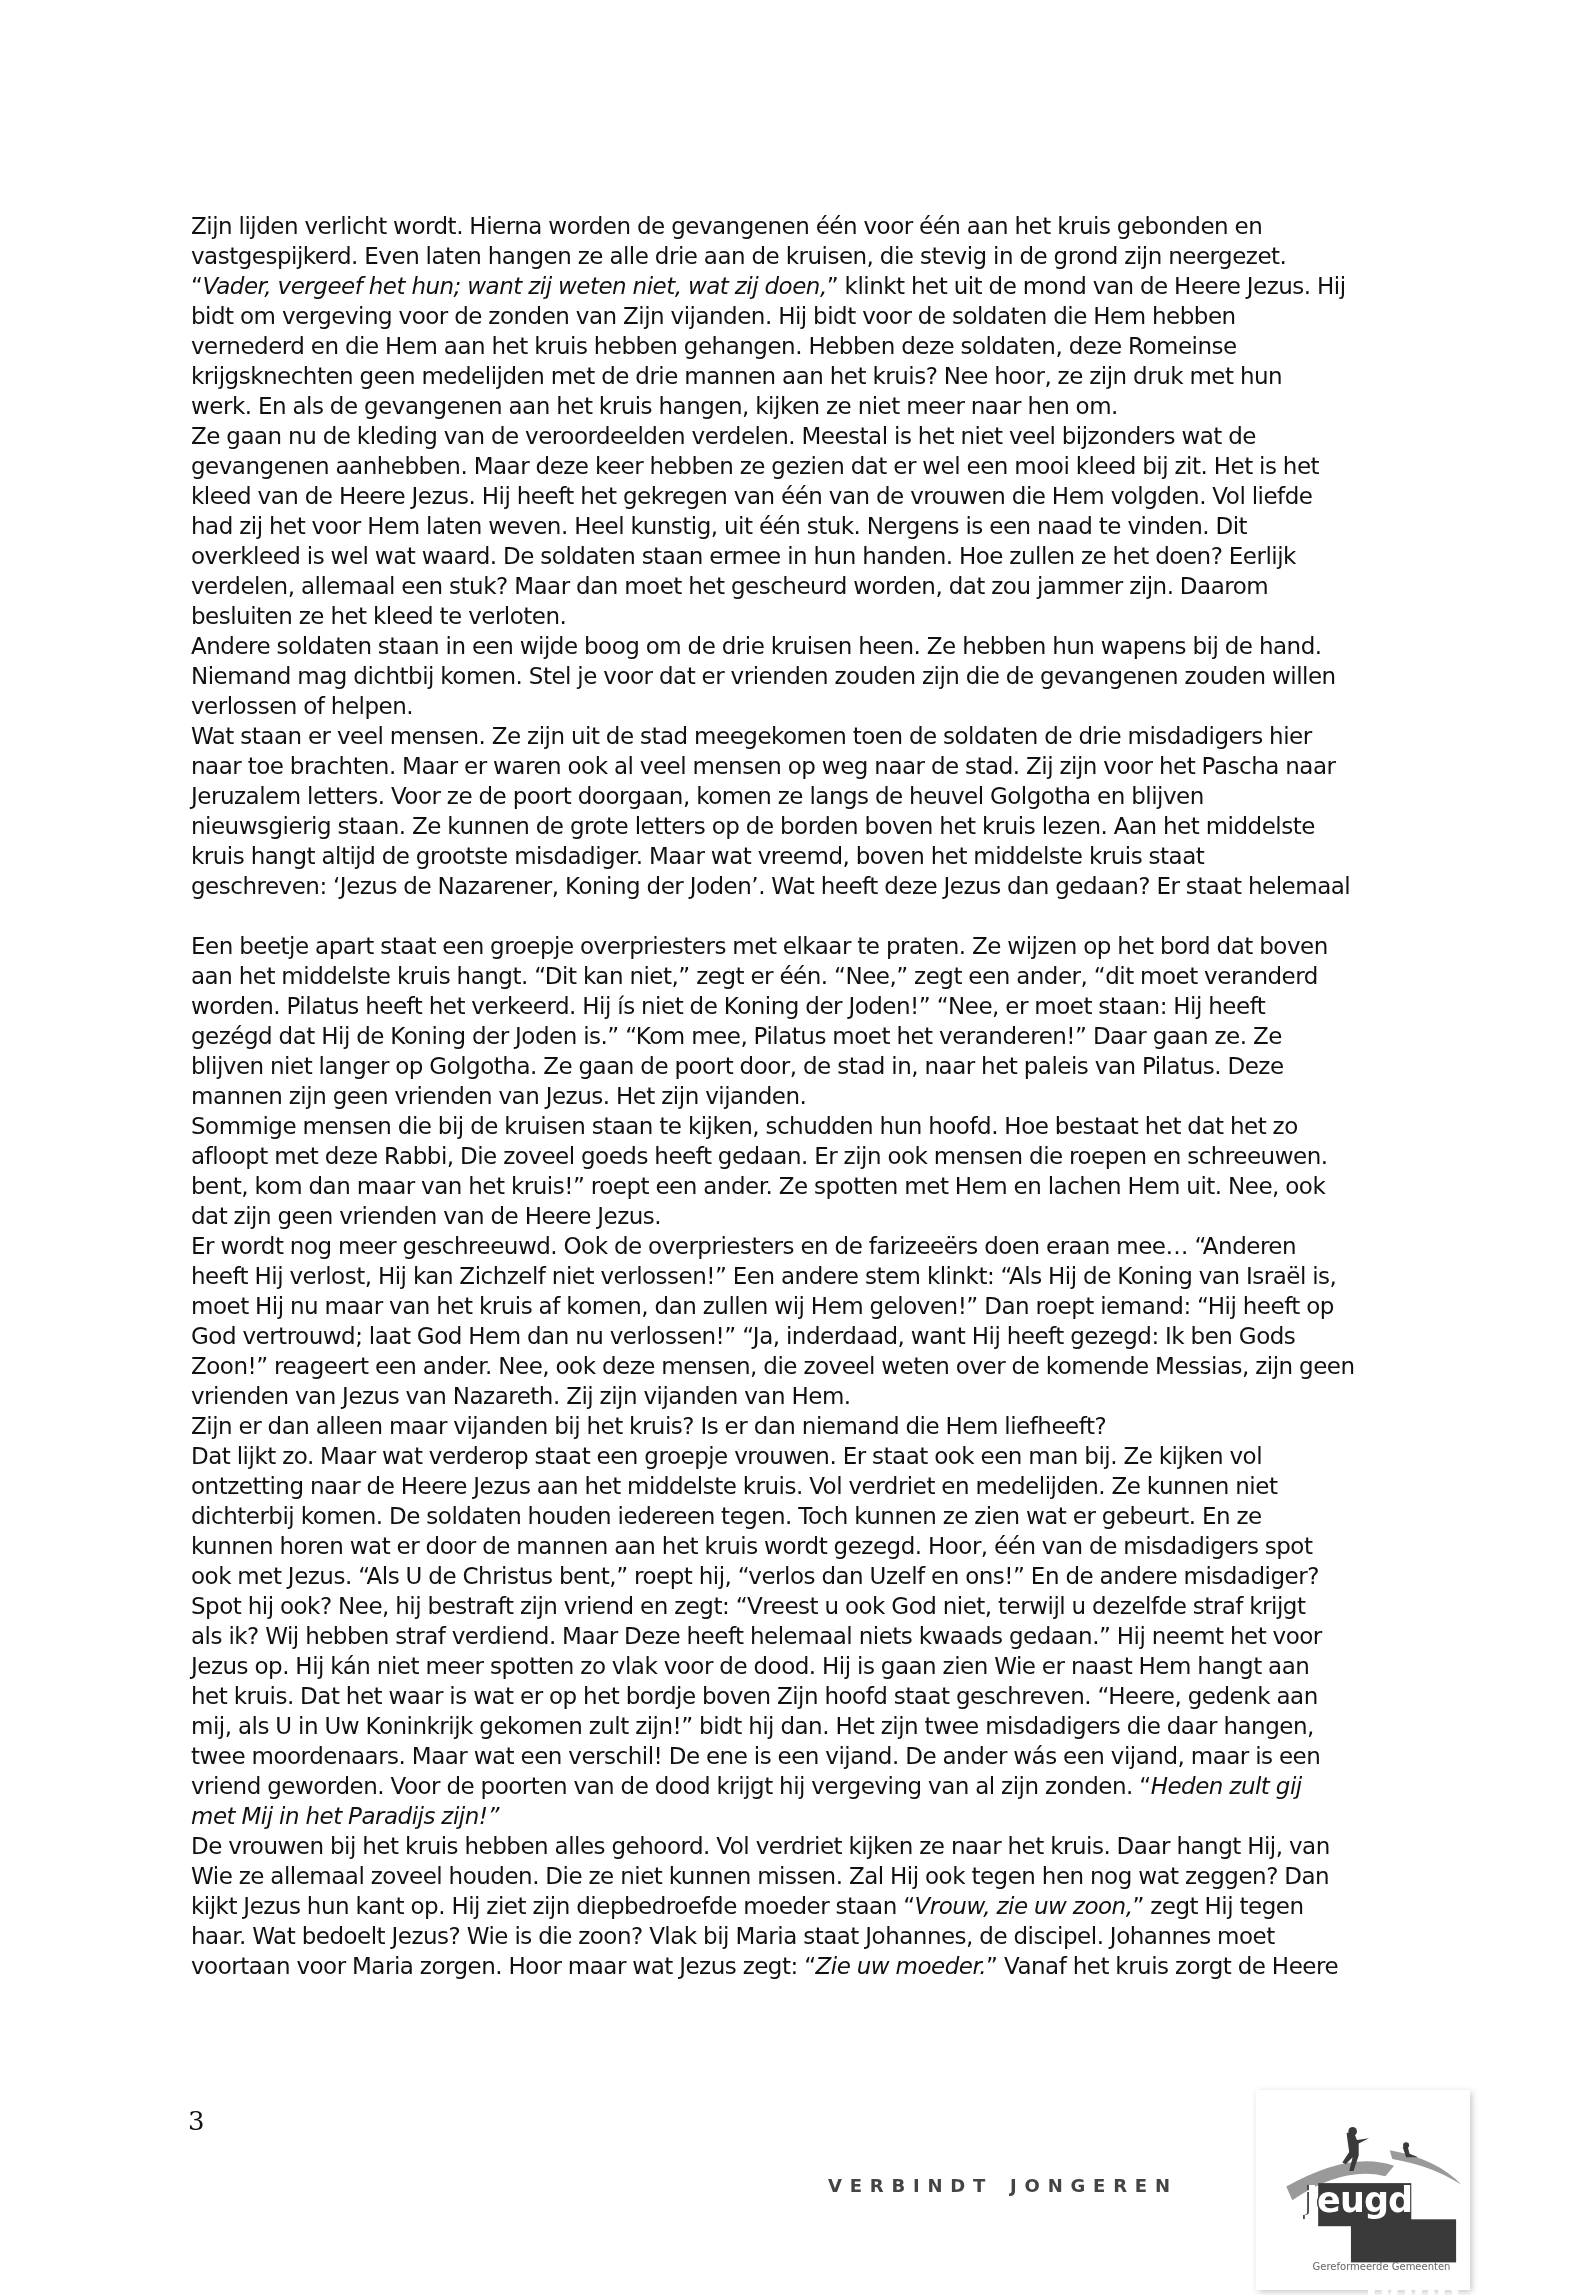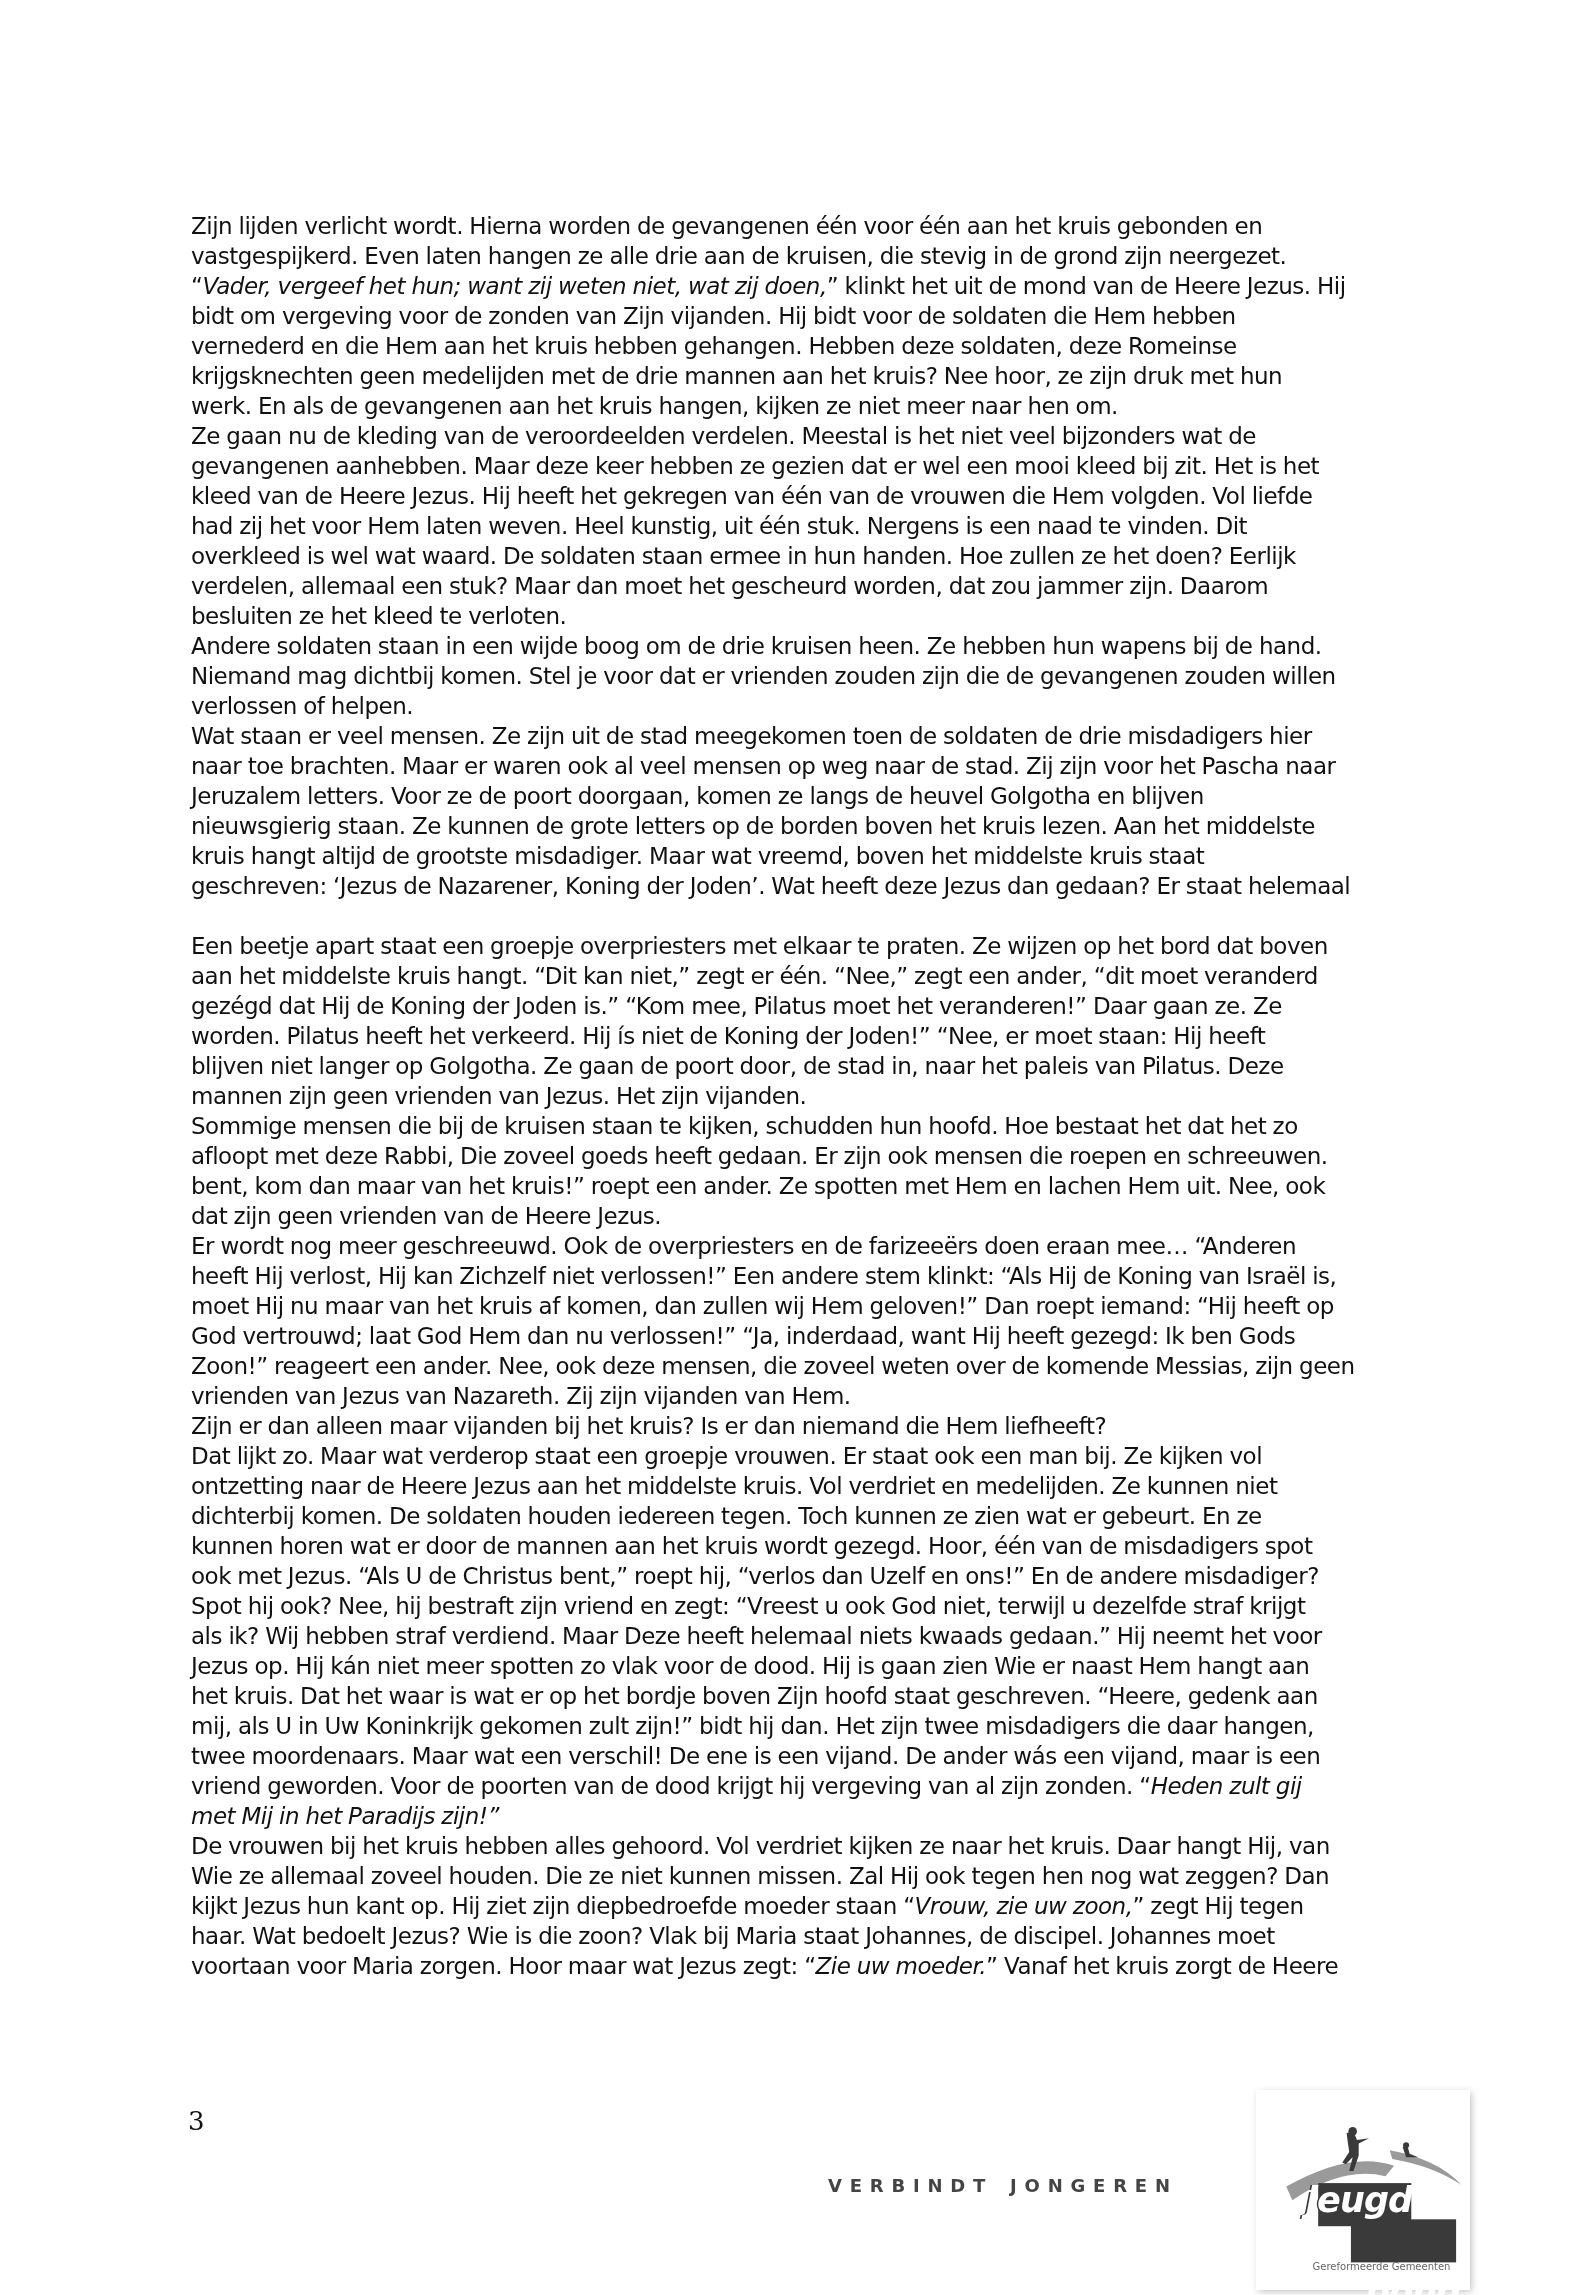--- a/index.html
+++ b/index.html
@@ -25,21 +25,21 @@
       font-size: 26px; letter-spacing: 7.8px; color: #444;
       font-variant: small-caps;
     }
     .logo-box {
       position: absolute; left: 1256px; top: 2090px; width: 214px; height: 200px;
       background: #fff; box-shadow: 1.7px 1.7px 7px rgba(0,0,0,0.25);
     }
     .logo-box svg { position: absolute; left: 0; top: 0; }
     .logo-word {
       position: absolute; font-family: "DejaVu Sans", sans-serif; font-weight: bold;
-      font-style: italic; color: #fff;
+      color: #fff;
     }
     .logo-sub {
       position: absolute; left: 39px; top: 171px; width: 173px;
       font-family: "DejaVu Sans", sans-serif; font-size: 10px; color: #666; text-align: center;
     }
   </style>
 </head>
 <body>
 
 <div class="page">
@@ -63,22 +63,22 @@
       <span class="line"><span>verlossen of helpen.</span></span>
       <span class="line"><span>Wat staan er veel mensen. Ze zijn uit de stad meegekomen toen de soldaten de drie misdadigers hier</span></span>
       <span class="line"><span>naar toe brachten. Maar er waren ook al veel mensen op weg naar de stad. Zij zijn voor het Pascha naar</span></span>
       <span class="line"><span>Jeruzalem letters. Voor ze de poort doorgaan, komen ze langs de heuvel Golgotha en blijven</span></span>
       <span class="line"><span>nieuwsgierig staan. Ze kunnen de grote letters op de borden boven het kruis lezen. Aan het middelste</span></span>
       <span class="line"><span>kruis hangt altijd de grootste misdadiger. Maar wat vreemd, boven het middelste kruis staat</span></span>
       <span class="line"><span>geschreven: ‘Jezus de Nazarener, Koning der Joden’. Wat heeft deze Jezus dan gedaan? Er staat helemaal</span></span>
       <span class="line blank"></span>
       <span class="line"><span>Een beetje apart staat een groepje overpriesters met elkaar te praten. Ze wijzen op het bord dat boven</span></span>
       <span class="line"><span>aan het middelste kruis hangt. “Dit kan niet,” zegt er één. “Nee,” zegt een ander, “dit moet veranderd</span></span>
+      <span class="line"><span>worden. Pilatus heeft het verkeerd. Hij ís niet de Koning der Joden!” “Nee, er moet staan: Hij heeft</span></span>
       <span class="line"><span>gezégd dat Hij de Koning der Joden is.” “Kom mee, Pilatus moet het veranderen!” Daar gaan ze. Ze</span></span>
-      <span class="line"><span>worden. Pilatus heeft het verkeerd. Hij ís niet de Koning der Joden!” “Nee, er moet staan: Hij heeft</span></span>
       <span class="line"><span>blijven niet langer op Golgotha. Ze gaan de poort door, de stad in, naar het paleis van Pilatus. Deze</span></span>
       <span class="line"><span>mannen zijn geen vrienden van Jezus. Het zijn vijanden.</span></span>
       <span class="line"><span>Sommige mensen die bij de kruisen staan te kijken, schudden hun hoofd. Hoe bestaat het dat het zo</span></span>
       <span class="line"><span>afloopt met deze Rabbi, Die zoveel  goeds heeft gedaan. Er zijn ook mensen die roepen en schreeuwen.</span></span>
       <span class="line"><span>bent, kom dan maar van het kruis!” roept een ander. Ze spotten met Hem en lachen Hem uit. Nee, ook</span></span>
       <span class="line"><span>dat zijn geen vrienden van de Heere Jezus.</span></span>
       <span class="line"><span>Er wordt nog meer geschreeuwd. Ook de overpriesters en de farizeeërs doen eraan mee… “Anderen</span></span>
       <span class="line"><span>heeft Hij verlost, Hij kan Zichzelf niet verlossen!” Een andere stem klinkt: “Als Hij de Koning van Israël is,</span></span>
       <span class="line"><span>moet Hij nu maar van het kruis af komen, dan zullen wij Hem geloven!” Dan roept iemand: “Hij heeft op</span></span>
       <span class="line"><span>God vertrouwd; laat God Hem dan nu verlossen!” “Ja, inderdaad, want Hij heeft gezegd: Ik ben Gods</span></span>

